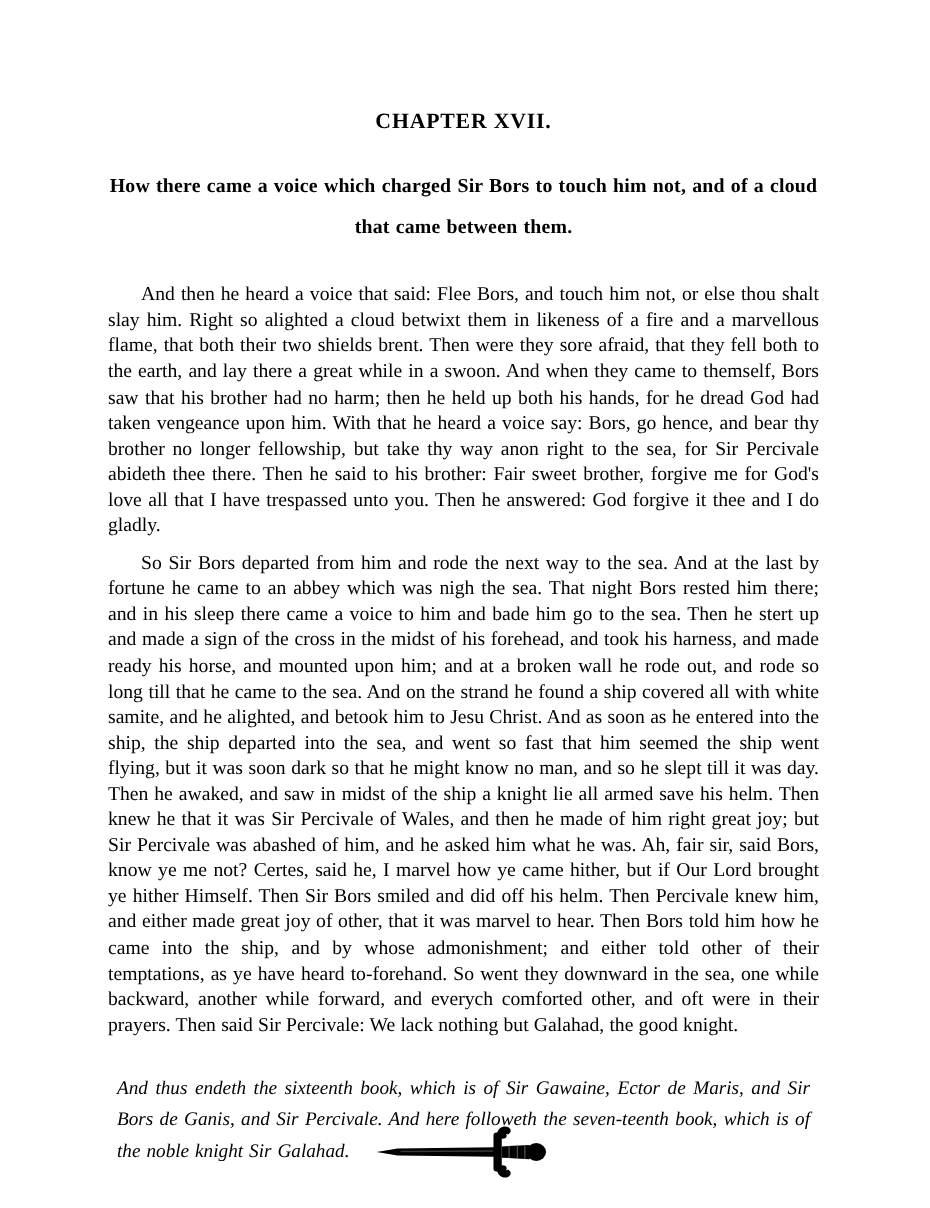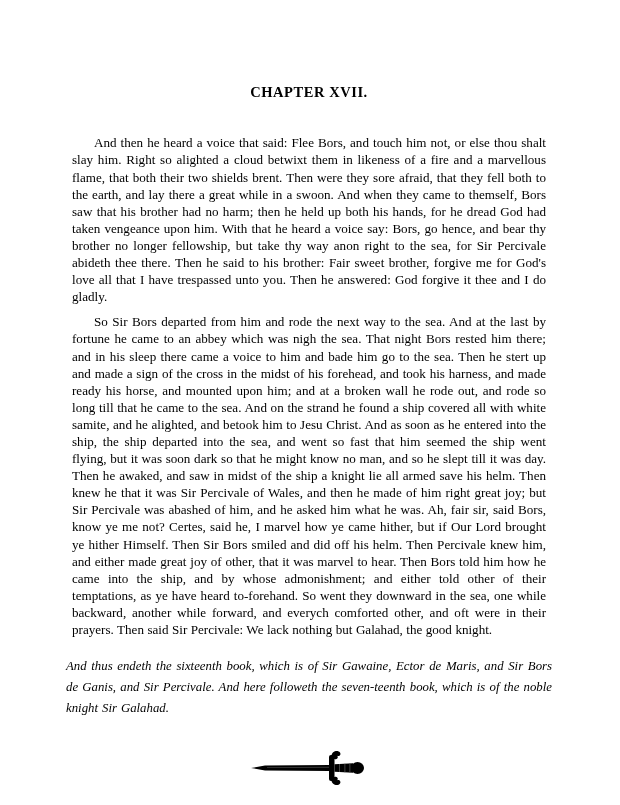--- a/index.html
+++ b/index.html
@@ -26,21 +26,21 @@
 
   .content {
     position: absolute;
     left: 66px;
     top: 0;
     width: 486px;
   }
 
   
   .chapter-title {
-    margin: 16px;
+    margin: 5px;
     padding-top: 68px;
     text-align: center;
     font-family: "Liberation Serif", "DejaVu Serif", serif;
     font-weight: bold;
     font-size: 14.5px;
     letter-spacing: 0.55px;
     line-height: 1.2;
   }
 
   .chapter-subtitle {
@@ -66,21 +66,21 @@
     hyphens: none;
     word-spacing: 0.2px;
   }
 
   .body-text + .body-text {
     padding-top: 2px;
   }
 
   
   .colophon {
-    margin: 0;
+    margin: 12px;
     padding-top: 12px;
     text-align: justify;
     font-style: italic;
     font-size: 12.8px;
     line-height: 21px;
     text-indent: 0;
     word-spacing: 0.8px;
   }
 
   
@@ -99,20 +99,21 @@
 </style>
 </head>
 <body>
 
 <div class="page">
 
   <div class="content">
 
     <h1 class="chapter-title">CHAPTER XVII.</h1>
 
+    <h2 class="chapter-subtitle">How there came a voice which charged Sir Bors to touch him not, and of a cloud that came between them.</h2>
 
     <p class="body-text">And then he heard a voice that said: Flee Bors, and touch him not, or else thou shalt slay him. Right so alighted a cloud betwixt them in likeness of a fire and a marvellous flame, that both their two shields brent. Then were they sore afraid, that they fell both to the earth, and lay there a great while in a swoon. And when they came to themself, Bors saw that his brother had no harm; then he held up both his hands, for he dread God had taken vengeance upon him. With that he heard a voice say: Bors, go hence, and bear thy brother no longer fellowship, but take thy way anon right to the sea, for Sir Percivale abideth thee there. Then he said to his brother: Fair sweet brother, forgive me for God's love all that I have trespassed unto you. Then he answered: God forgive it thee and I do gladly.</p>
 
     <p class="body-text">So Sir Bors departed from him and rode the next way to the sea. And at the last by fortune he came to an abbey which was nigh the sea. That night Bors rested him there; and in his sleep there came a voice to him and bade him go to the sea. Then he stert up and made a sign of the cross in the midst of his forehead, and took his harness, and made ready his horse, and mounted upon him; and at a broken wall he rode out, and rode so long till that he came to the sea. And on the strand he found a ship covered all with white samite, and he alighted, and betook him to Jesu Christ. And as soon as he entered into the ship, the ship departed into the sea, and went so fast that him seemed the ship went flying, but it was soon dark so that he might know no man, and so he slept till it was day. Then he awaked, and saw in midst of the ship a knight lie all armed save his helm. Then knew he that it was Sir Percivale of Wales, and then he made of him right great joy; but Sir Percivale was abashed of him, and he asked him what he was. Ah, fair sir, said Bors, know ye me not? Certes, said he, I marvel how ye came hither, but if Our Lord brought ye hither Himself. Then Sir Bors smiled and did off his helm. Then Percivale knew him, and either made great joy of other, that it was marvel to hear. Then Bors told him how he came into the ship, and by whose admonishment; and either told other of their temptations, as ye have heard to-forehand. So went they downward in the sea, one while backward, another while forward, and everych comforted other, and oft were in their prayers. Then said Sir Percivale: We lack nothing but Galahad, the good knight.</p>
 
     <p class="colophon">And thus endeth the sixteenth book, which is of Sir Gawaine, Ector de Maris, and Sir Bors de Ganis, and Sir Percivale. And here followeth the seven-teenth book, which is of the noble knight Sir Galahad.</p>
 
   </div>
 
   <div class="ornament">

